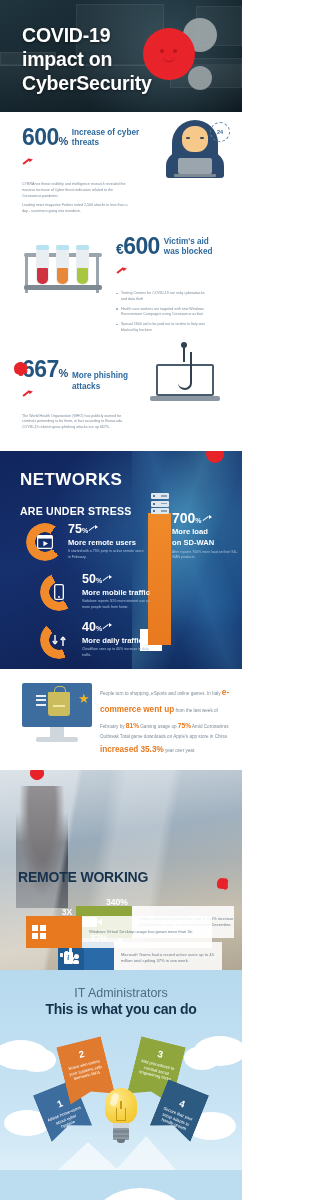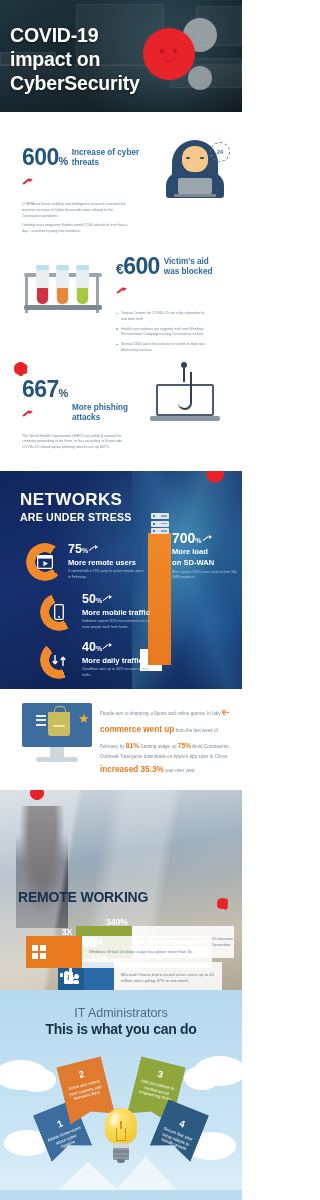--- a/index.html
+++ b/index.html
@@ -25,21 +25,21 @@
   }
   .hero .s1 { left:76px; top:4px; width:88px; height:62px; }
   .hero .s2 { left:196px; top:6px; width:46px; height:40px; }
   .hero .s3 { left:0px; top:52px; width:56px; height:14px; background:rgba(255,255,255,.07); }
   .hero .s4 { left:170px; top:58px; width:72px; height:30px; }
   .hero .hsheen {
     position:absolute; left:0; top:64px; width:242px; height:48px;
     background:linear-gradient(180deg, rgba(255,255,255,.05), rgba(255,255,255,0));
   }
   .hero h1 {
-    position:absolute; left:10px; top:24px;
+    position:absolute; left:22px; top:24px;
     color:#ffffff; font-size:19.5px; line-height:1.22; font-weight:bold;
     letter-spacing:-.2px; z-index:5; text-shadow:0 1px 3px rgba(0,0,0,.5);
   }
   .virus { position:absolute; border-radius:50%; }
   .virus .body { position:absolute; inset:0; border-radius:50%; }
   .virus i {
     position:absolute; left:50%; top:50%; width:2.2px; border-radius:2px;
     transform-origin:50% 100%;
   }
   .virus i:after {
@@ -55,21 +55,21 @@
   .v-grey2 { left:188px; top:66px; width:24px; height:24px; z-index:3; opacity:.8; }
   .v-face { position:absolute; inset:0; }
   .v-face .eye { position:absolute; width:4px; height:4px; border-radius:50%; background:#b9161d; top:40%; }
   .v-face .eye.l { left:32%; } .v-face .eye.r { left:58%; }
   .v-face .mouth {
     position:absolute; left:38%; top:56%; width:24%; height:10%;
     border-bottom:1.6px solid #b9161d; border-radius:0 0 40px 40px;
   }
 
   
-  .stats { background:#ffffff; padding:20px 0 6px; position:relative; }
+  .stats { background:#ffffff; padding:0 0 6px; position:relative; }
   .srow { position:relative; display:flex; align-items:flex-start; }
   .bignum {
     color:#23547e; font-size:23px; font-weight:bold; line-height:1;
     letter-spacing:-.6px; display:inline-block; vertical-align:baseline;
   }
   .bignum .pct { font-size:11px; font-weight:bold; }
   .arrow-up {
     display:inline-block; width:10px; height:10px; position:relative; margin-left:1px;
   }
   .arrow-up:before {
@@ -170,21 +170,21 @@
   }
   .aurora {
     position:absolute; right:0; top:0; width:110px; height:218px;
     background:
       linear-gradient(110deg, rgba(0,0,0,0) 20%, rgba(120,220,235,.22) 40%, rgba(0,0,0,0) 62%),
       linear-gradient(70deg, rgba(0,0,0,0) 30%, rgba(90,180,230,.2) 52%, rgba(0,0,0,0) 70%);
     filter:blur(.6px);
   }
   .nk-title { position:absolute; left:20px; top:20px; z-index:6; }
   .nk-title .l1 { color:#fff; font-size:17px; font-weight:bold; letter-spacing:.4px; line-height:1; }
-  .nk-title .l2 { color:#fff; font-size:10.6px; font-weight:bold; letter-spacing:.2px; margin-top:3px; }
+  .nk-title .l2 { color:#fff; font-size:10.6px; font-weight:bold; letter-spacing:.2px; margin-top:17px; }
   .tower {
     position:absolute; left:148px; top:62px; width:23px; height:132px;
     background:linear-gradient(180deg,#f08a2a,#e8791f); z-index:5;
   }
   .tower-cap { position:absolute; left:140px; top:178px; width:22px; height:22px; background:#fff; z-index:4; }
   .server {
     position:absolute; left:148px; top:42px; width:24px; height:22px; z-index:6;
   }
   .server .rack {
     position:absolute; left:3px; width:18px; height:6px; background:#dfe7ee; border-radius:1px;
@@ -477,21 +477,21 @@
       <i style="height:4px;transform:translate(-50%,-100%) rotate(0deg)"></i>
       <i style="height:4px;transform:translate(-50%,-100%) rotate(60deg)"></i>
       <i style="height:4px;transform:translate(-50%,-100%) rotate(120deg)"></i>
       <i style="height:4px;transform:translate(-50%,-100%) rotate(180deg)"></i>
       <i style="height:4px;transform:translate(-50%,-100%) rotate(240deg)"></i>
       <i style="height:4px;transform:translate(-50%,-100%) rotate(300deg)"></i>
     </div>
 
     <div class="srow" style="padding:16px 0 10px;">
       <div style="margin-left:22px;width:120px;">
-        <div style="display:flex;align-items:flex-end;">
+        <div style="display:flex;align-items:center;">
           <div class="bignum">
             <span>667</span><span class="pct">%</span><span class="arrow-up"></span>
           </div>
           <div class="statlabel">More phishing attacks</div>
         </div>
         <div class="body-txt" style="margin-top:10px;">
           <p>The World Health Organization (WHO) has publicly warned for criminals pretending to be them, in fact according to Barracuda COVID-19 related spear-phishing attacks are up 667%.</p>
         </div>
       </div>
       <div style="position:absolute;right:20px;top:10px;">

